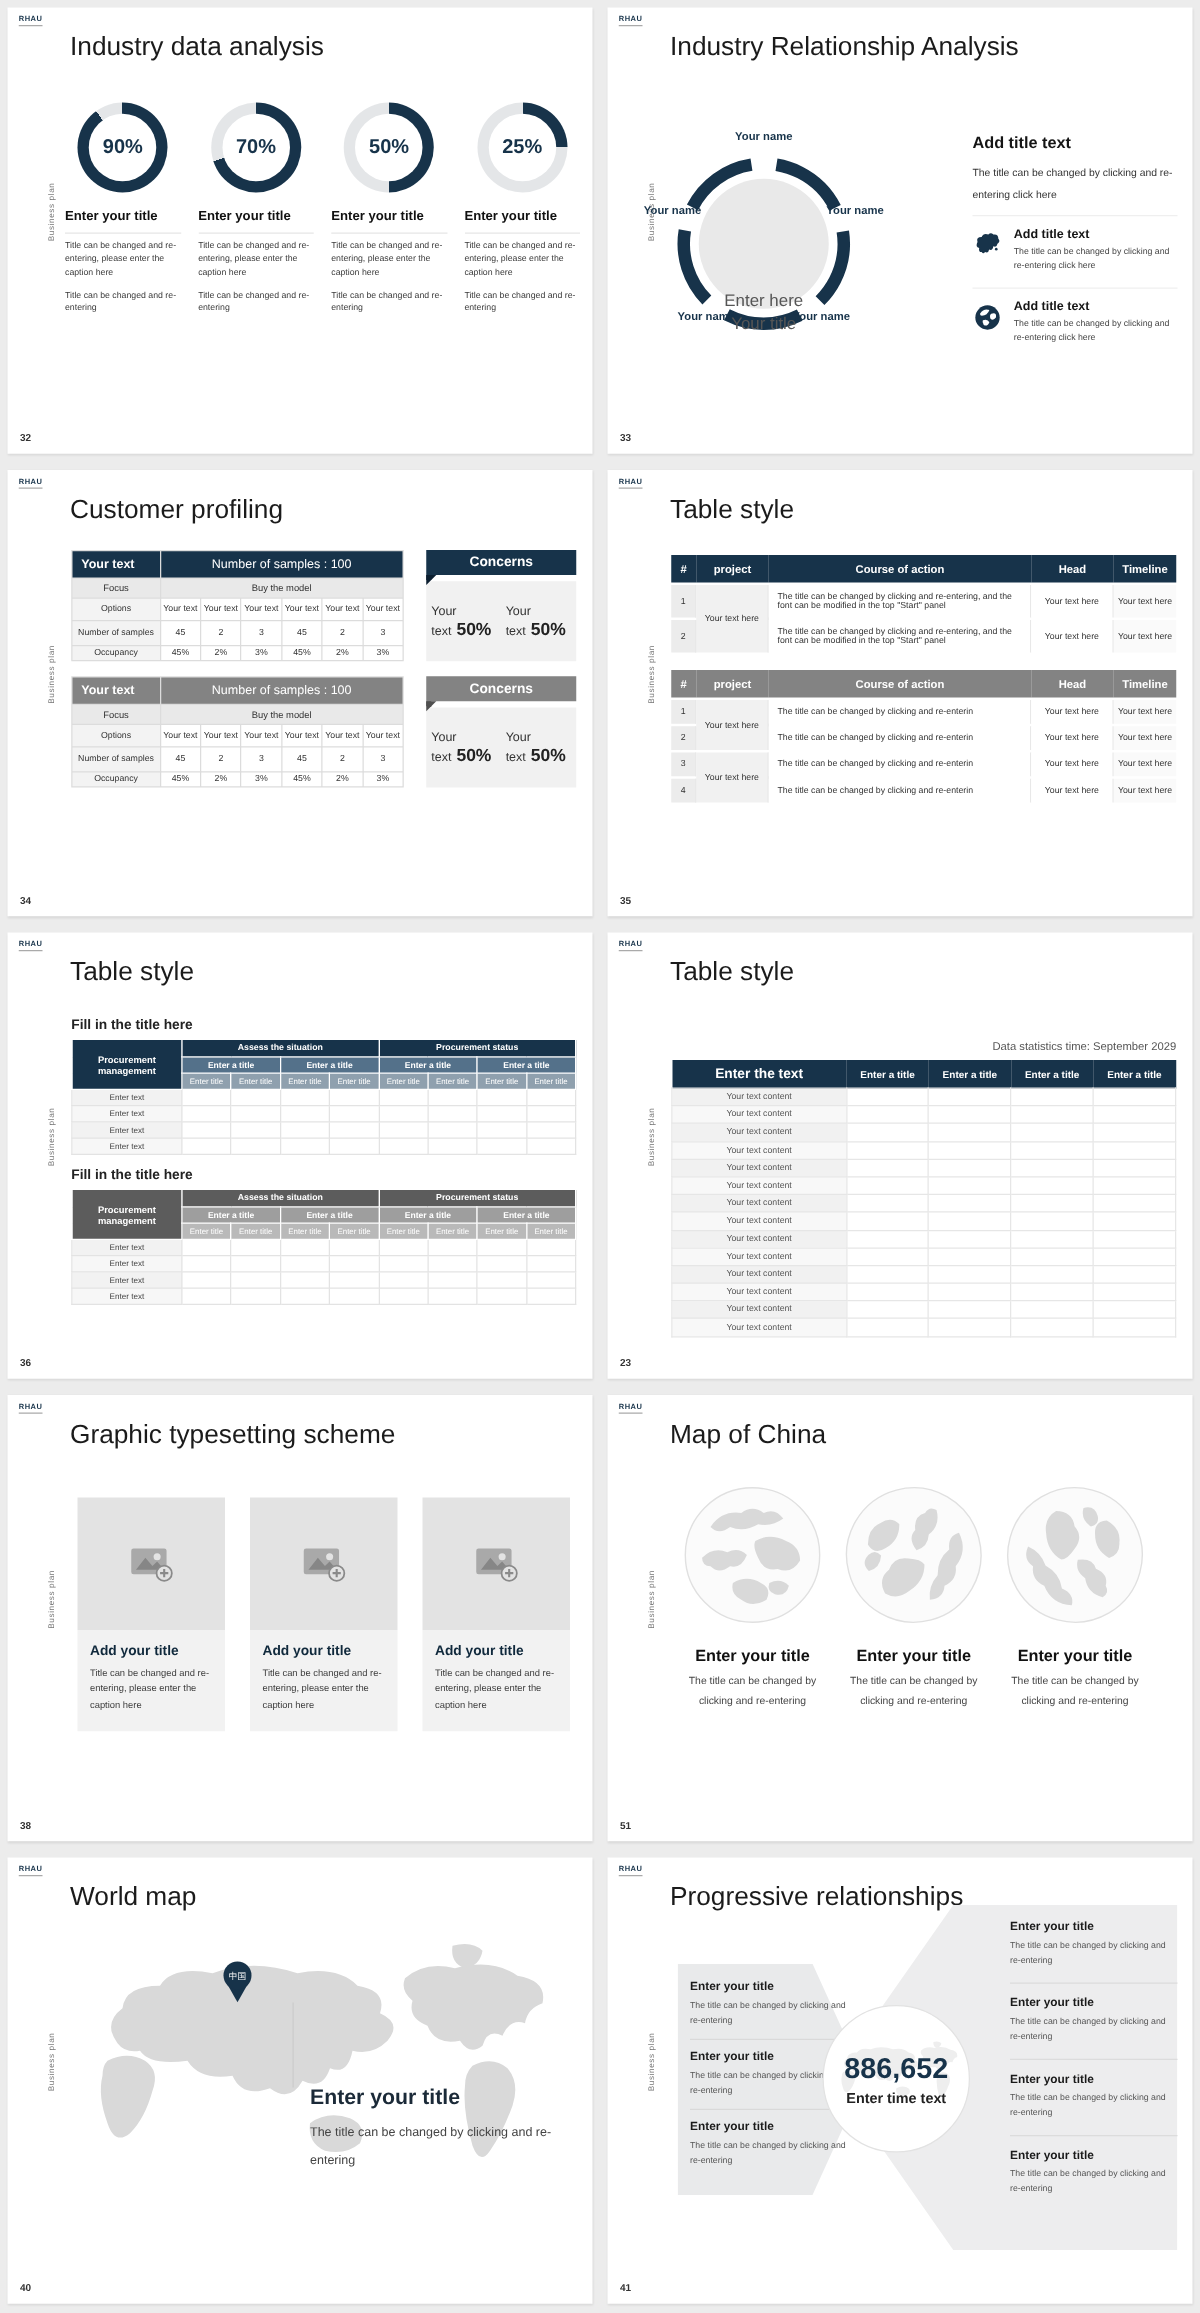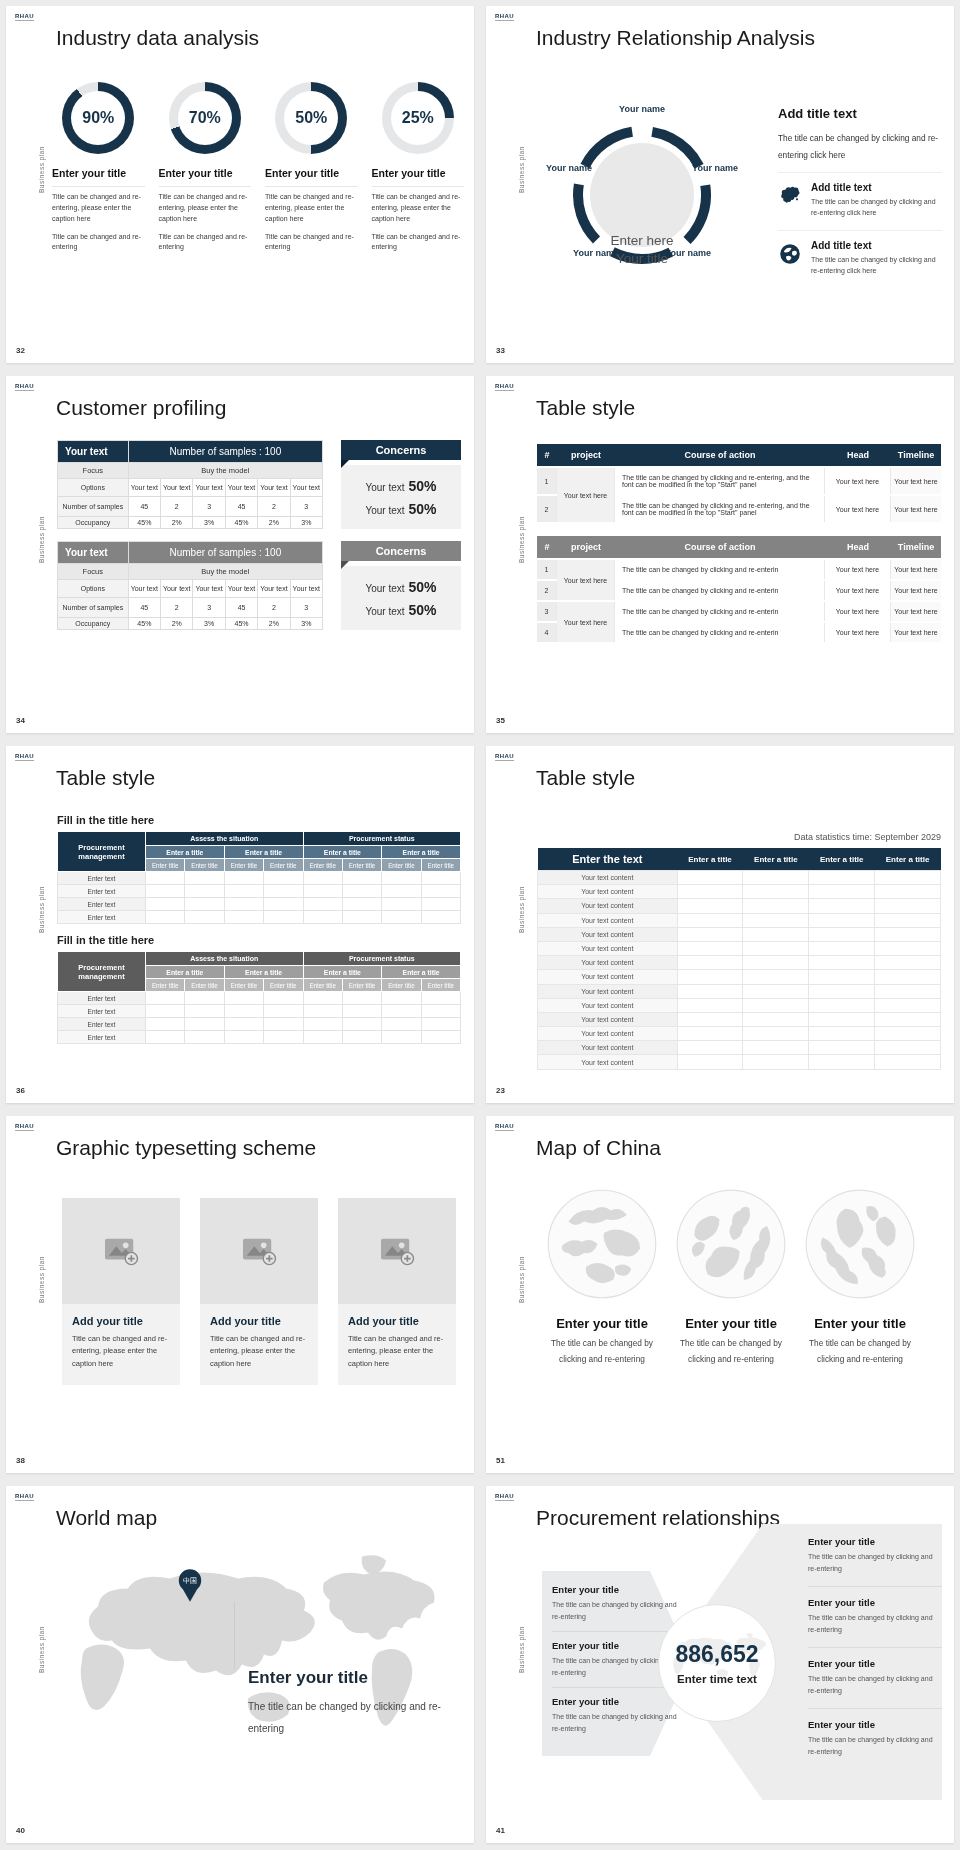--- a/index.html
+++ b/index.html
@@ -18,21 +18,21 @@
   .d-grid{position:absolute;left:46px;top:76px;width:412px;display:grid;
           grid-template-columns:repeat(4,1fr);column-gap:14px;}
   .donut{width:72px;height:72px;border-radius:50%;margin:0 auto;position:relative;background:#e4e6e8;}
   .donut::after{content:'';position:absolute;inset:9px;background:#fff;border-radius:50%;}
   .donut b{position:absolute;inset:0;display:flex;align-items:center;justify-content:center;
            font-size:16px;color:#17334a;z-index:1;}
   .d-head{font-size:10.5px;font-weight:bold;color:#111;margin:13px 0 5px;
           border-bottom:1px solid #e6e6e6;padding-bottom:7px;}
   .d-cap{font-size:7px;color:#3a3a3a;line-height:1.55;margin-bottom:7px;}
   
-  .ring-wrap{position:absolute;left:70px;top:66px;width:172px;height:250px;}
+  .ring-wrap{position:absolute;left:39px;top:66px;width:172px;height:250px;}
   .ring-wrap svg{position:absolute;left:0;top:37px;}
   .ring-center{position:absolute;left:21px;top:160px;width:130px;text-align:center;
                font-size:13.5px;color:#555;line-height:1.35;}
   .node{position:absolute;width:60px;text-align:center;font-size:9px;font-weight:bold;
         color:#17334a;line-height:1.1;}
   .r-col{position:absolute;left:292px;top:100px;width:164px;}
   .r-head{font-size:13px;font-weight:bold;color:#151515;margin-bottom:9px;}
   .r-body{font-size:8.3px;color:#333;line-height:2.1;}
   .r-item{display:flex;gap:9px;border-top:1px solid #efefef;padding:9px 0 4px;margin-top:7px;}
   .r-item svg{flex:none;margin-top:2px;}
@@ -51,21 +51,21 @@
   .cp .val{background:#fff;font-size:7px;color:#333;}
   .cp .opt td{padding:5px 1px;}
   .cp .nm td{padding:6px 1px;}
   .conc{width:120px;margin-left:18px;display:flex;flex-direction:column;}
   .conc-h{position:relative;background:#17334a;color:#fff;font-weight:bold;font-size:11px;
           text-align:center;padding:4px 0;}
   .conc-h::after{content:'';position:absolute;top:100%;left:0;border:4px solid transparent;
           border-top-color:#0c1f30;border-left-color:#0c1f30;}
   .gray .conc-h{background:#838383;}
   .gray .conc-h::after{border-top-color:#4f4f4f;border-left-color:#4f4f4f;}
-  .conc-b{flex:1;background:#f1f1f1;margin-top:5px;display:flex;flex-direction:column;
+  .conc-b{flex:1;background:#f1f1f1;margin-top:5px;display:flex;
           justify-content:center;align-items:center;gap:7px;padding:10px 4px;}
   .conc-line{font-size:10px;color:#333;}
   .conc-line b{font-size:14px;color:#222;margin-left:4px;}
   
   .ts-wrap{position:absolute;left:51px;top:66px;width:404px;}
   table.proj{width:100%;border-collapse:separate;border-spacing:0 2px;margin-bottom:10px;}
   table.proj th{background:#17334a;color:#fff;font-size:9px;padding:6px 2px;}
   .grayh th{background:#838383 !important;}
   table.proj td{font-size:7px;color:#333;border-right:1px solid #e8e8e8;padding:6px 3px;text-align:center;}
   table.proj .c0{width:20px;background:#ececec;}
@@ -800,21 +800,21 @@
     <div class="wm-text">
       <div class="wm-h">Enter your title</div>
       <div class="wm-c">The title can be changed by clicking and re-entering</div>
     </div>
     <div class="num">40</div>
   </div>
 
   <div class="sl">
     <div class="logo">RHAU</div>
     <div class="side">Business plan</div>
-    <div class="s-title">Procurement relationships</div>
+    <div class="s-title">Progressive relationships</div>
     <div class="blk-right"></div>
     <div class="blk-left"></div>
     <div class="pr-left">
       <div class="pr-item">
         <div class="pr-h">Enter your title</div>
         <div class="pr-c">The title can be changed by clicking and re-entering</div>
       </div>
       <div class="pr-item">
         <div class="pr-h">Enter your title</div>
         <div class="pr-c">The title can be changed by clicking and re-entering</div>

